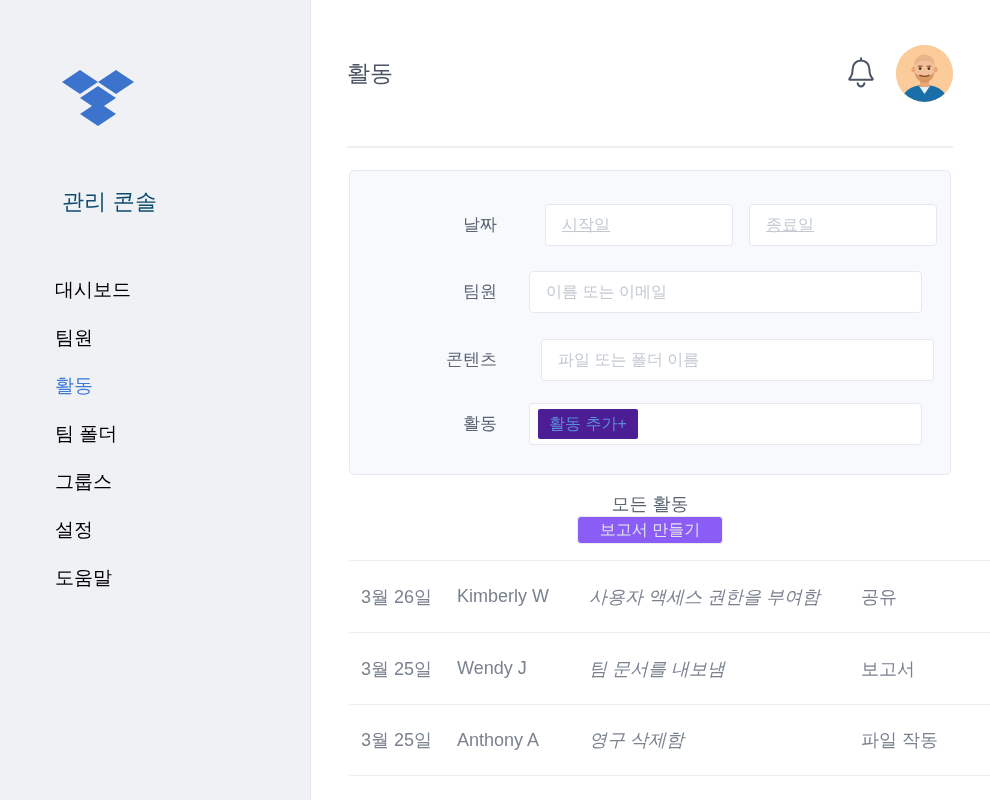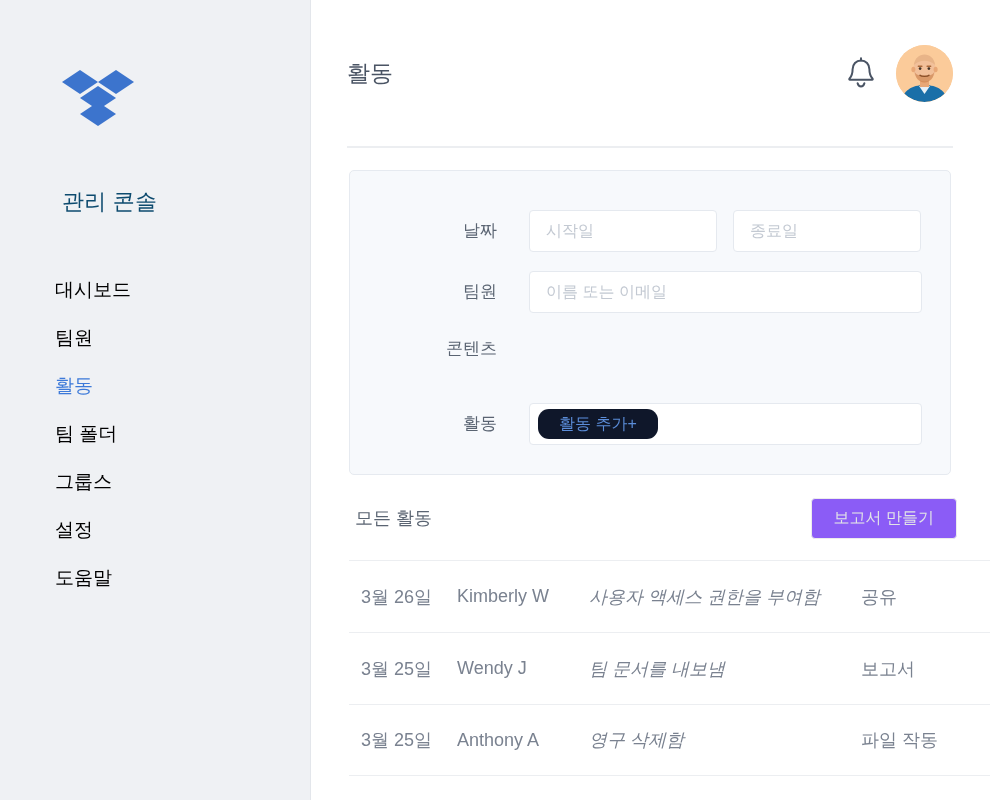--- a/index.html
+++ b/index.html
@@ -99,23 +99,23 @@
     width:602px; height:305px;
     background:#f7f9fc;
     border:1px solid #e6eaf0;
     border-radius:5px;
   }
   .filter-row {
     position:absolute; left:0;
     width:602px; height:46px;
     display:flex; align-items:center;
   }
-  .filter-row.r1 { top:37px; }
+  .filter-row.r1 { top:31px;gap:16px; }
   .filter-row.r2 { top:98px; }
-  .filter-row.r3 { top:155px;gap:12px; }
+  .filter-row.r3 { top:166px;gap:12px; }
   .filter-row.r4 { top:230px; }
 
   .filter-label {
     width:179px;
     padding-right:32px;
     text-align:right;
     font-size:17px; line-height:22px;
     color:#5a6472;
     white-space:nowrap;
     flex:0 0 179px;
@@ -129,40 +129,40 @@
     border:1px solid #e5e9ef;
     border-radius:4px;
     display:flex; align-items:center;
     padding:0 16px;
     font-size:16px;
     color:#c3c9d2;
     cursor:text;
     white-space:nowrap;
     overflow:hidden;
   }
-  .fld.half { width:188px; flex:0 0 188px; }
+  .fld.half { width:188px; flex:0 0 188px;text-decoration:underline; }
   .fld.full { width:393px; flex:0 0 393px; }
 
   .fld.chip-holder { padding:0 8px; }
   .chip {
-    background:#0f172a;
+    background:#4c1d95;
     color:#5b8dd9;
     font-size:16px;
     line-height:20px;
-    padding:5px 21px;
-    border-radius:11px;
+    padding:5px 11px;
+    border-radius:2px;
     white-space:nowrap;
     cursor:pointer;
   }
 
   
   .table-head {
-    position:absolute; left:44px; top:492px;
+    position:absolute; left:38px; top:492px;
     width:602px; height:52px;
-    display:flex; align-items:center; justify-content:space-between;
+    display:flex; align-items:center; justify-content:flex-end;flex-direction:column;
   }
   .table-title {
     font-size:18px; line-height:24px;
     color:#5a6472;
     white-space:nowrap;
   }
   .report-btn {
     border:1px solid #ececec;
     background:#8b5cf6;
     border-radius:4px;
@@ -295,20 +295,23 @@
 
       <div class="filter-row r2">
         <div class="filter-label">팀원</div>
         <div class="filter-controls">
           <div class="fld full">이름 또는 이메일</div>
         </div>
       </div>
 
       <div class="filter-row r3">
         <div class="filter-label">콘텐츠</div>
+        <div class="filter-controls">
+          <div class="fld full">파일 또는 폴더 이름</div>
+        </div>
       </div>
 
       <div class="filter-row r4">
         <div class="filter-label">활동</div>
         <div class="filter-controls">
           <div class="fld full chip-holder">
             <span class="chip">활동 추가+</span>
           </div>
         </div>
       </div>

